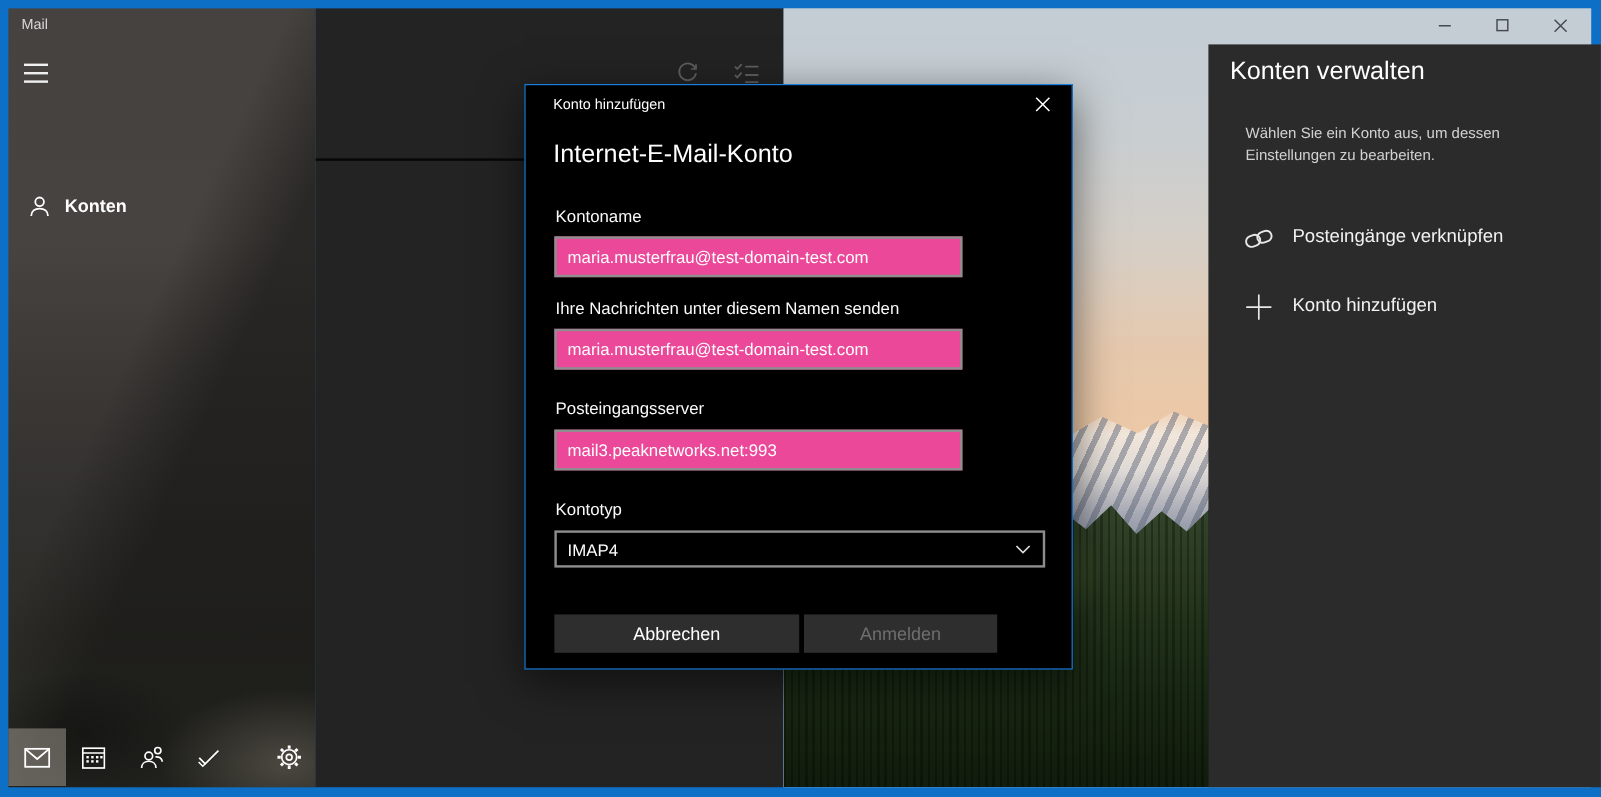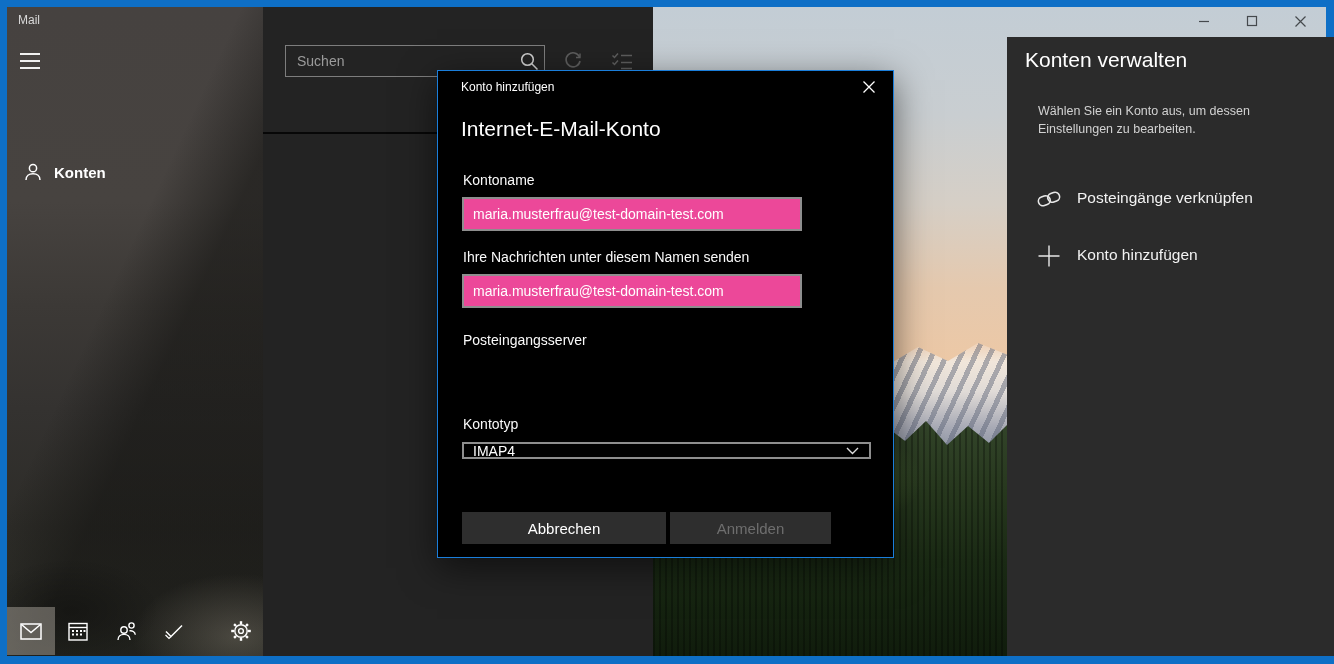--- a/index.html
+++ b/index.html
@@ -76,21 +76,21 @@
     border:1px solid #1a7edb; box-shadow:0 10px 34px rgba(0,0,0,0.55); z-index:50; color:#fff; }
   .dlg-titlebar { position:absolute; left:23px; top:9px; font-size:12px; color:#ffffff; }
   .dlg-close { position:absolute; right:9px; top:3px; width:30px; height:26px; display:flex; align-items:center; justify-content:center; cursor:pointer; }
   .dlg-heading { position:absolute; left:23px; top:46px; font-size:21px; font-weight:400; color:#ffffff; }
   .fld-label { position:absolute; left:25px; font-size:14px; color:#fafafa; }
   .fld-input { position:absolute; left:24px; width:340px; height:31px; background:#ec4899;
     border:2px solid #8e8e8e; color:#fff; font-size:14px; padding:15px 9px;
     font-family:"Liberation Sans", sans-serif; outline:none; }
   .lbl1{top:101px} .inp1{top:126px} .lbl2{top:178px} .inp2{top:203px}
   .lbl3{top:261px} .inp3{top:287px} .lbl4{top:345px}
-  .fld-select { position:absolute; left:24px; top:371px; width:409px; height:17px; background:#000;
+  .fld-select { position:absolute; left:24px; top:371px; width:409px; height:31px; background:#000;
     border:2px solid #8e8e8e; display:flex; align-items:center; cursor:pointer; }
   .fld-select .val { font-size:14px; color:#fff; padding-left:9px; flex:1; }
   .fld-select .chev { width:34px; display:flex; align-items:center; justify-content:center; }
   .dlg-btn { position:absolute; top:441px; height:32px; border:none; font-size:15px;
     font-family:"Liberation Sans", sans-serif; cursor:pointer; }
   .btn-cancel { left:24px;  width:204px; background:#2e2e2e; color:#ffffff; }
   .btn-signin { left:232px; width:161px; background:#2e2e2e; color:#6e6e6e; }
 
   svg { display:block; }
 </style>
@@ -178,29 +178,20 @@
                 <path d="M17.9 4.1 L16 6"></path>
                 <path d="M6 16 L4.1 17.9"></path>
             </g>
           </svg>
         </span>
       </div>
     </div>
   </div>
 
   <div class="list-pane">
-    <div class="search-box">
-      <input type="text" placeholder="Suchen" style="">
-      <span class="search-mag">
-        <svg width="19" height="19" viewBox="0 0 19 19" fill="none" stroke="#d2d2d2" stroke-width="1.5">
-          <circle cx="7.5" cy="7.5" r="5.8"></circle>
-            <path d="M11.8 11.8 L17.5 17.5"></path>
-        </svg>
-      </span>
-    </div>
     <span class="pane-ico ico-sync">
       <svg width="20" height="20" viewBox="0 0 20 20" fill="none" stroke="#5e5e5e" stroke-width="1.6">
         <path d="M16.5 6 A7 7 0 1 0 17 10"></path>
           <path d="M17 2.5 V6.5 H13" stroke-width="1.4"></path>
       </svg>
     </span>
     <span class="pane-ico ico-filter">
       <svg width="22" height="18" viewBox="0 0 22 18" fill="none" stroke="#5e5e5e" stroke-width="1.5">
         <path d="M1.5 3.5 L3.5 5.5 L7 1.5"></path>
           <path d="M1.5 10.5 L3.5 12.5 L7 8.5"></path>
@@ -272,20 +263,21 @@
 
     <div class="dlg-heading">Internet-E-Mail-Konto</div>
 
     <label class="fld-label lbl1">Kontoname</label>
     <input class="fld-input inp1" type="text" value="maria.musterfrau@test-domain-test.com" style="">
 
     <label class="fld-label lbl2">Ihre Nachrichten unter diesem Namen senden</label>
     <input class="fld-input inp2" type="text" value="maria.musterfrau@test-domain-test.com" style="">
 
     <label class="fld-label lbl3">Posteingangsserver</label>
+    <input class="fld-input inp3" type="text" value="mail3.peaknetworks.net:993" style="">
 
     <label class="fld-label lbl4">Kontotyp</label>
     <div class="fld-select">
       <span class="val">IMAP4</span>
       <span class="chev">
         <svg width="13" height="8" viewBox="0 0 13 8" fill="none">
             <path d="M1 1 L6.5 6.5 L12 1" stroke="#dcdcdc" stroke-width="1.4"></path>
           </svg>
       </span>
     </div>

